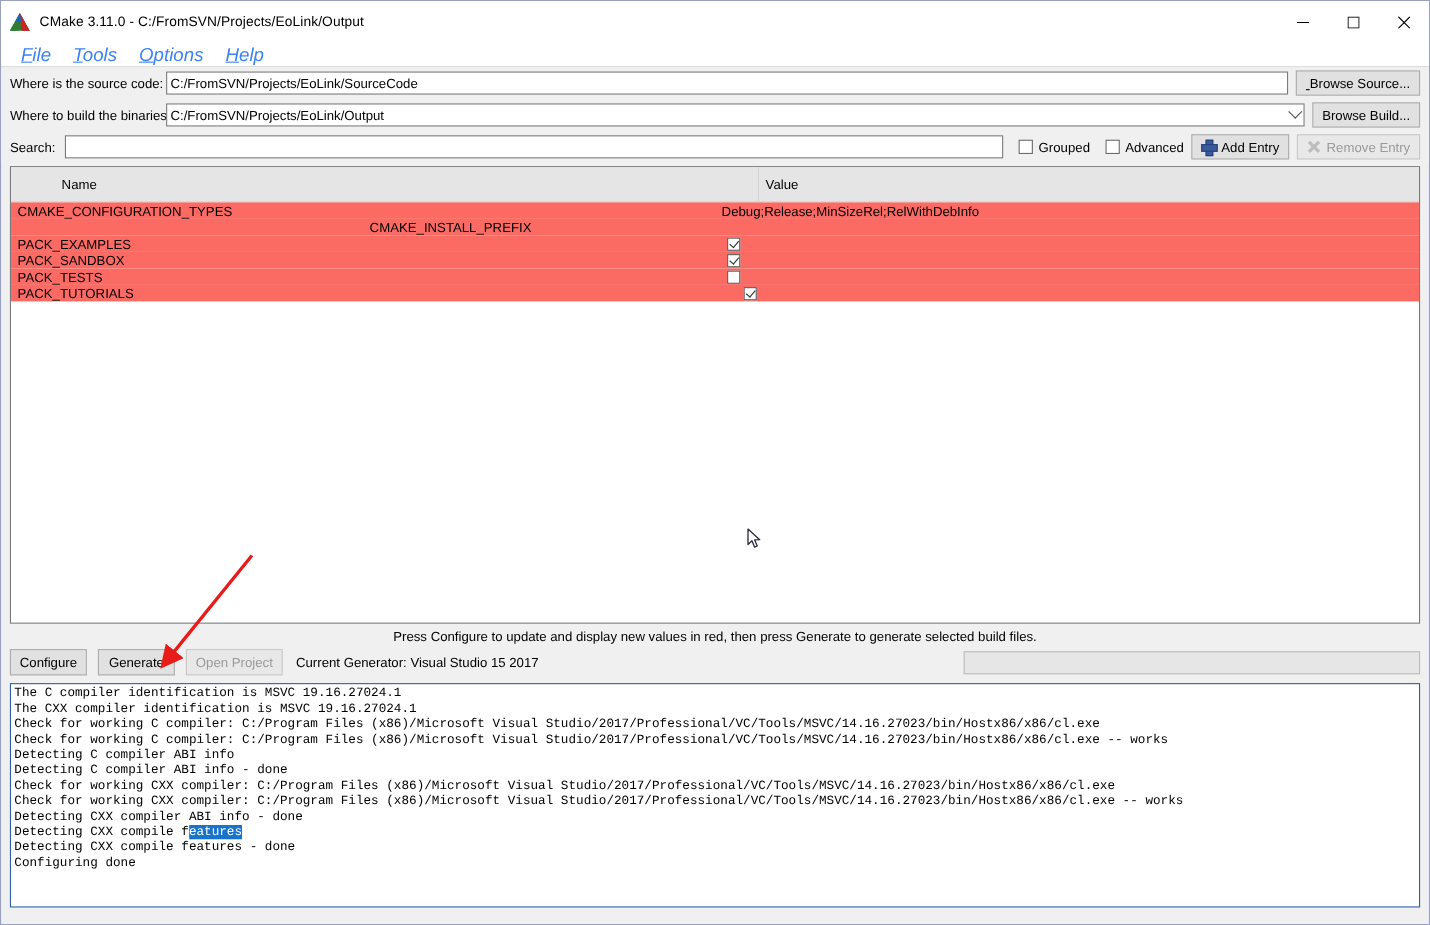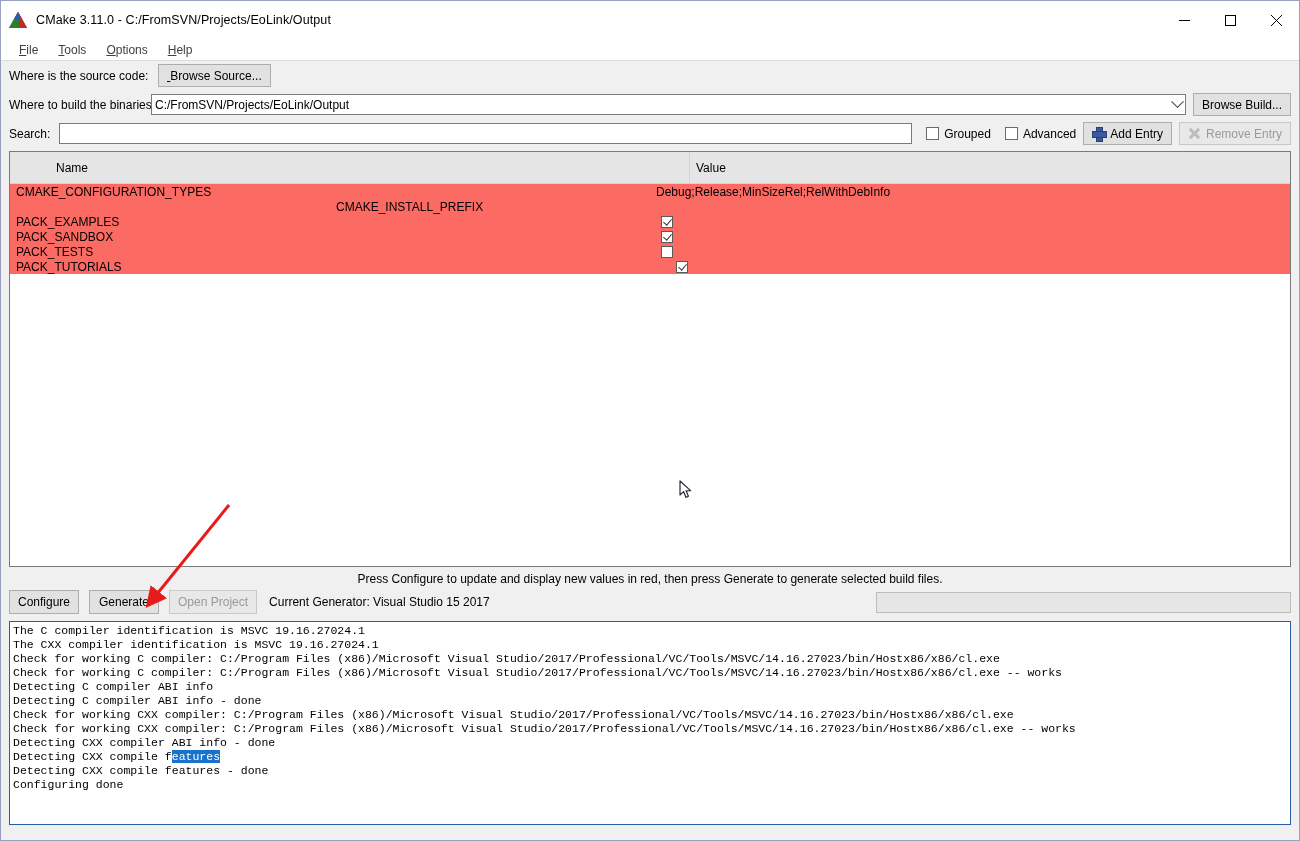--- a/index.html
+++ b/index.html
@@ -55,22 +55,23 @@
   .menubar {
     height: 22px;
     background: #ffffff;
     display: flex;
     align-items: center;
     padding-left: 8px;
     border-bottom: 1px solid #dcdcdc;
   }
   .menuitem {
     padding: 2px 10px;
-    font-size: 12px;
-    color: #404040;
+    font-size: 17px;
+    color: #3b82f6;
+    font-style: italic;
   }
   .ul { text-decoration: underline; }
 
   
   .toolarea {
     background: #f0f0f0;
     padding: 0;
   }
   .row {
     display: flex;
@@ -333,20 +334,21 @@
     <div class="menuitem"><span class="ul">F</span><span>ile</span></div>
     <div class="menuitem"><span class="ul">T</span><span>ools</span></div>
     <div class="menuitem"><span class="ul">O</span><span>ptions</span></div>
     <div class="menuitem"><span class="ul">H</span><span>elp</span></div>
   </div>
 
   <div class="toolarea">
 
     <div class="row">
       <div class="row-label lbl-src">Where is the source code:</div>
+      <input class="field" value="C:/FromSVN/Projects/EoLink/SourceCode" style="">
       <button class="btn"><span class="ul">&nbsp;</span><span>Browse Source...</span></button>
     </div>
 
     <div class="row">
       <div class="row-label lbl-bin">Where to build the binaries:</div>
       <div class="combo-wrap">
         <input class="field" value="C:/FromSVN/Projects/EoLink/Output" style="">
         <span class="combo-arrow">
             <span class="chev"></span>
           </span>

